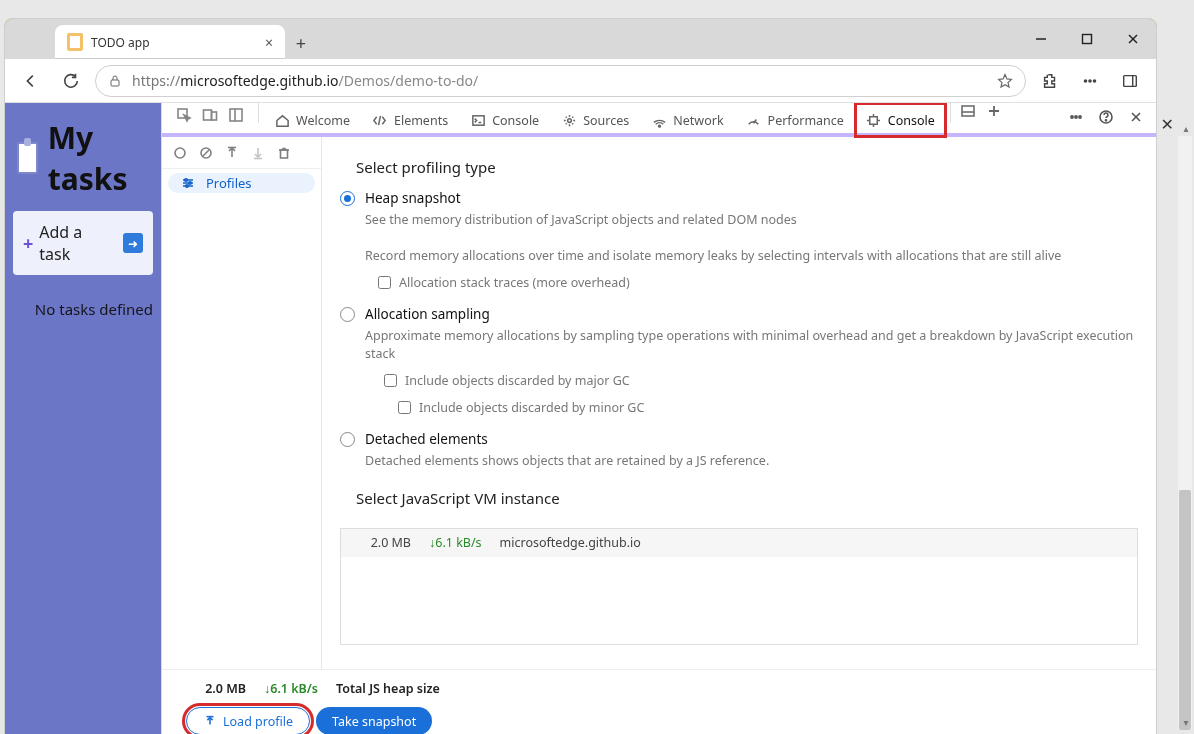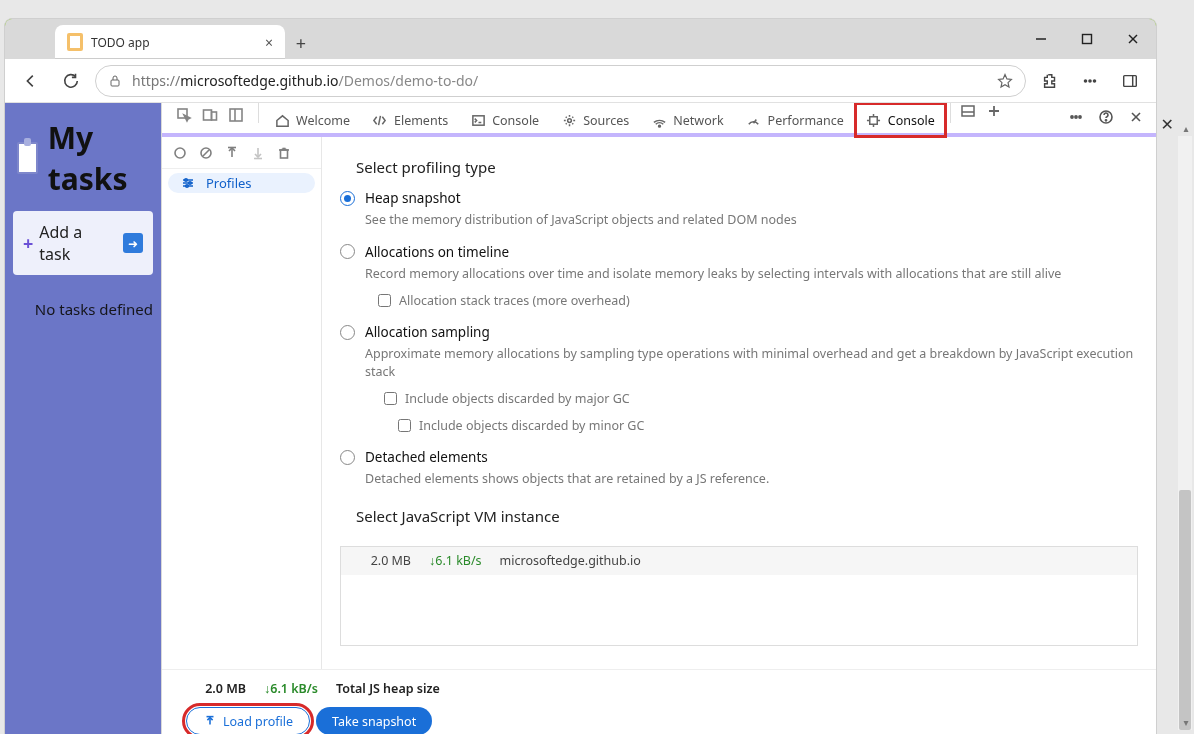--- a/index.html
+++ b/index.html
@@ -395,24 +395,20 @@
 
             <div class="opt">
               <label class="opt-row">
                   <input type="radio" name="pt" class="radio" checked="" style="">
                   <span class="opt-label">Heap snapshot</span>
                 </label>
               <div class="opt-desc">See the memory distribution of JavaScript objects and related DOM nodes</div>
             </div>
 
             <div class="opt">
-              <label class="opt-row">
-                  <input type="radio" name="pt" class="radio" style="">
-                  <span class="opt-label">Allocations on timeline</span>
-                </label>
               <div class="opt-desc">Record memory allocations over time and isolate memory leaks by selecting intervals with allocations that are still alive</div>
               <label class="chkln">
                   <input type="checkbox" style="">
                   <span>Allocation stack traces (more overhead)</span>
                 </label>
             </div>
 
             <div class="opt">
               <label class="opt-row">
                   <input type="radio" name="pt" class="radio" style="">

